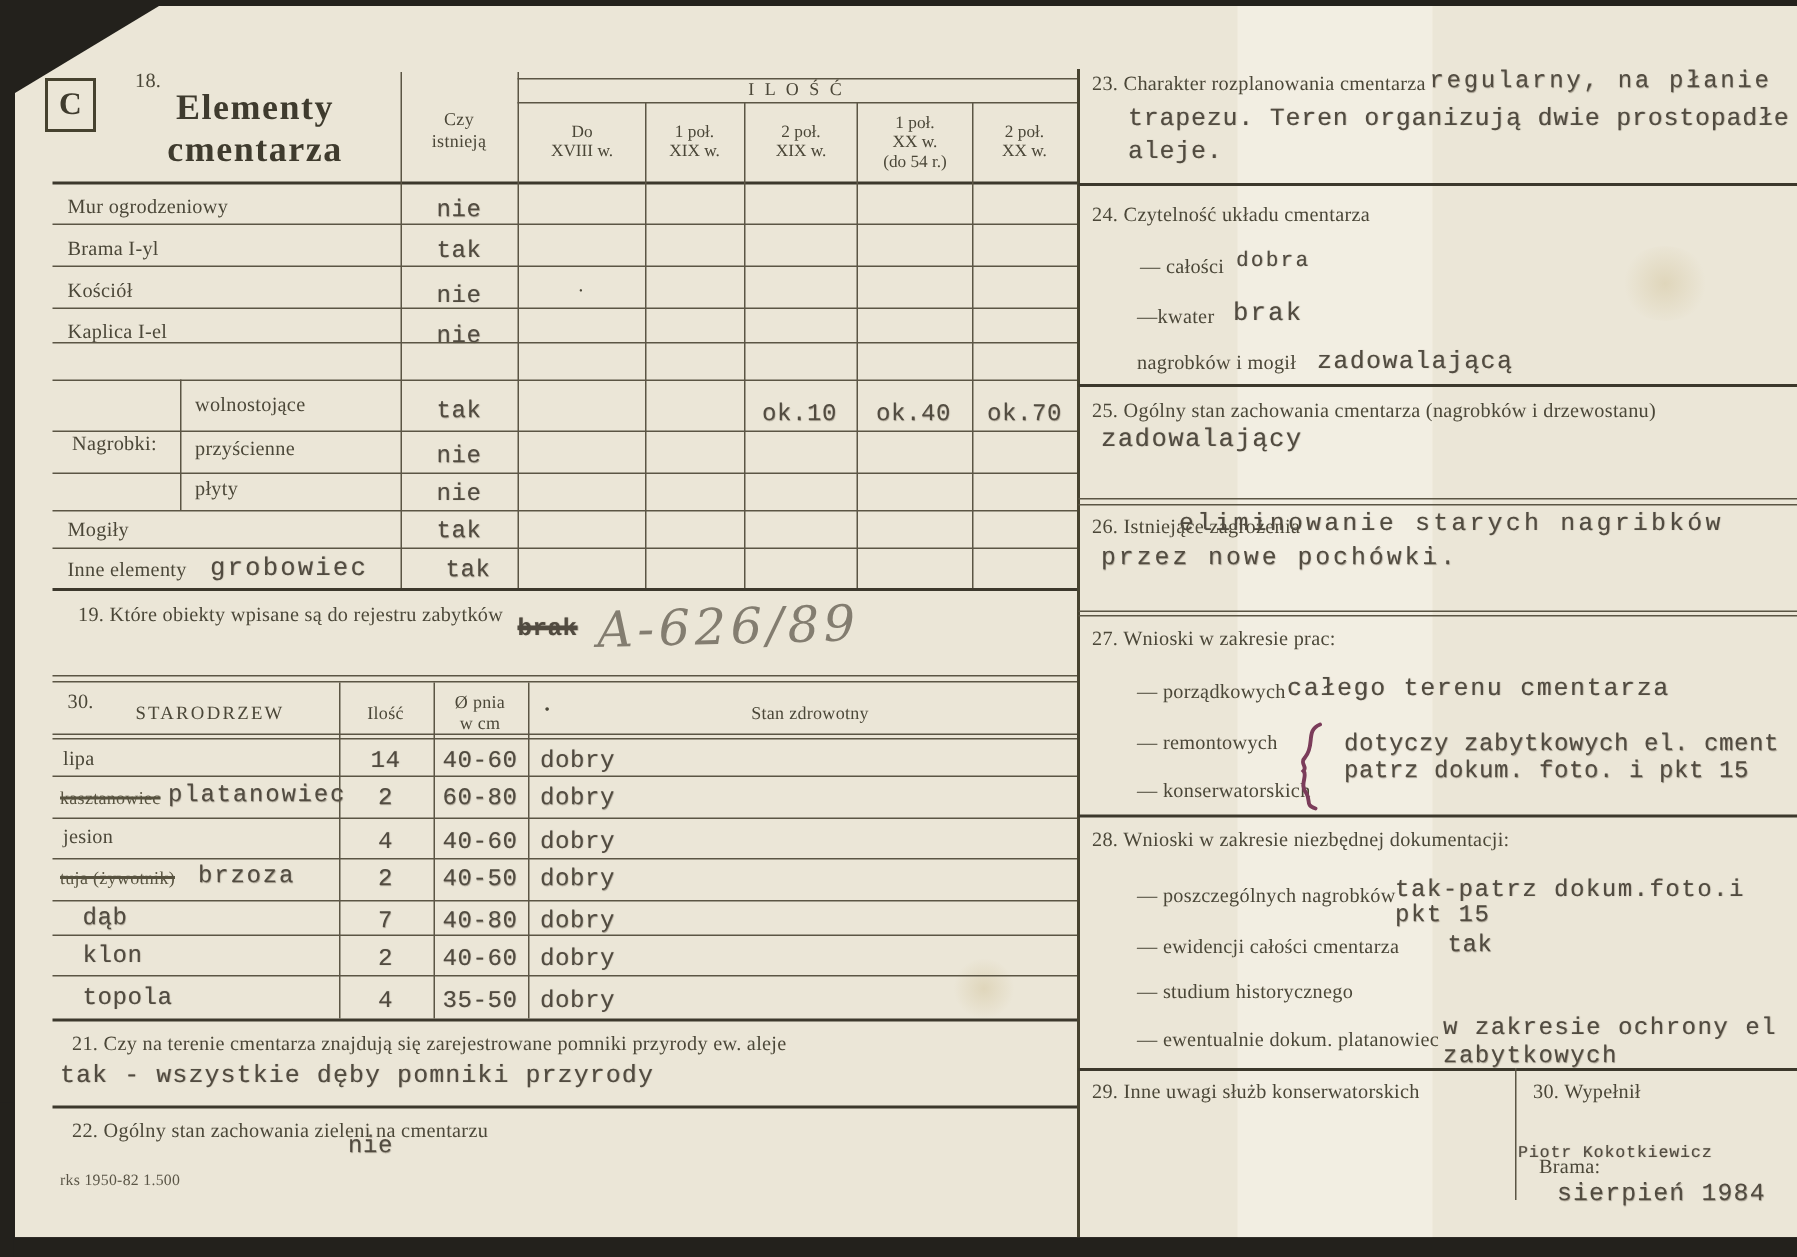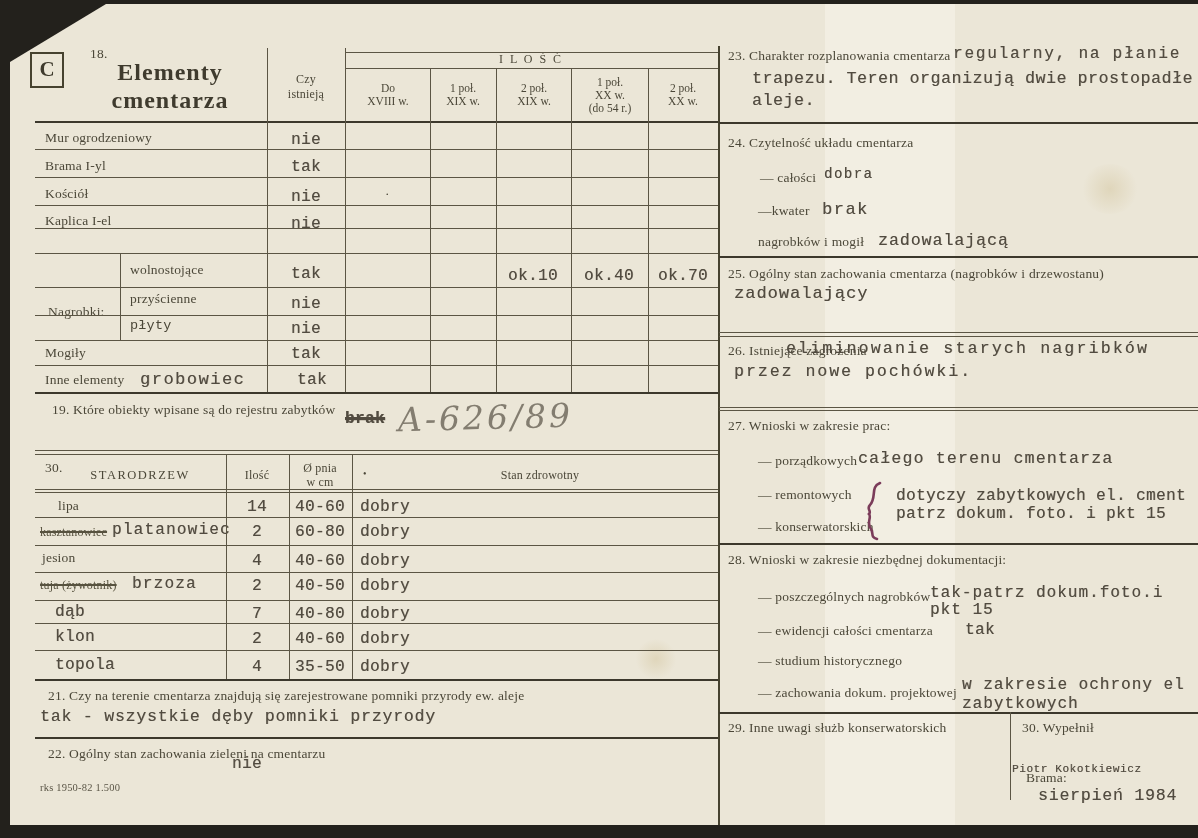--- a/index.html
+++ b/index.html
@@ -58,24 +58,24 @@
   <div class="period" style="left:610px;top:76px;">1 poł.
 XX w.
 (do 54 r.)</div>
   <div class="period" style="left:683px;top:82px;">2 poł.
 XX w.</div>
 
   <div class="lbl" style="left:45px;top:130px;">Mur ogrodzeniowy</div>
   <div class="lbl" style="left:45px;top:158px;">Brama I-yl</div>
   <div class="lbl" style="left:45px;top:186px;">Kościół</div>
   <div class="lbl" style="left:45px;top:213px;">Kaplica I-el</div>
-  <div class="lbl" style="left:48px;top:304px;text-align:center;">Nagrobki:</div>
+  <div class="lbl" style="left:48px;top:288px;text-align:center;">Nagrobki:</div>
   <div class="lbl" style="left:130px;top:262px;">wolnostojące</div>
   <div class="lbl" style="left:130px;top:291px;">przyścienne</div>
-  <div class="lbl" style="left:130px;top:318px;font-family:Liberation Mono, monospace;">płyty</div>
+  <div class="lbl" style="left:130px;top:318px;">płyty</div>
   <div class="lbl" style="left:45px;top:345px;">Mogiły</div>
   <div class="lbl" style="left:45px;top:372px;">Inne elementy</div>
   <div class="typed" style="left:140px;top:370px;font-size:17px;letter-spacing:1.5px;">grobowiec</div>
 
   <div class="typed ctr" style="left:306px;top:131px;">nie</div>
   <div class="typed ctr" style="left:306px;top:158px;">tak</div>
   <div class="typed ctr" style="left:306px;top:188px;">nie</div>
   <div class="typed ctr" style="left:306px;top:215px;">nie</div>
   <div class="lbl" style="left:385px;top:186px;">·</div>
   <div class="typed ctr" style="left:306px;top:265px;">tak</div>
@@ -92,21 +92,21 @@
   <div class="hand" style="left:398px;top:398px;">A-626/89</div>
 
   <div class="lbl" style="left:45px;top:460px;">30.</div>
   <div class="lbl ctr" style="left:140px;top:468px;font-size:12.5px;letter-spacing:1.5px;">STARODRZEW</div>
   <div class="lbl ctr small" style="left:257px;top:468px;">Ilość</div>
   <div class="lbl ctr small" style="left:320px;top:461px;text-align:center;line-height:14px;">Ø pnia
 w cm</div>
   <div class="lbl" style="left:363px;top:468px;font-size:10px;">•</div>
   <div class="lbl ctr small" style="left:540px;top:468px;">Stan zdrowotny</div>
 
-  <div class="lbl" style="left:58px;top:498px;">lipa</div>
+  <div class="lbl" style="left:42px;top:498px;">lipa</div>
   <div class="typed ctr" style="left:257px;top:498px;">14</div>
   <div class="typed ctr" style="left:320px;top:498px;">40-60</div>
   <div class="typed" style="left:360px;top:498px;">dobry</div>
 
   <div class="lbl struckp small" style="left:40px;top:525px;">kasztanowiec</div>
   <div class="typed" style="left:112px;top:521px;letter-spacing:1.2px;">platanowiec</div>
   <div class="typed ctr" style="left:257px;top:523px;">2</div>
   <div class="typed ctr" style="left:320px;top:523px;">60-80</div>
   <div class="typed" style="left:360px;top:523px;">dobry</div>
 
@@ -173,21 +173,21 @@
   <div class="typed" style="left:896px;top:487px;line-height:18px;">dotyczy zabytkowych el. cment
 patrz dokum. foto. i pkt 15</div>
 
   <div class="lbl" style="left:728px;top:552px;">28.  Wnioski w zakresie niezbędnej dokumentacji:</div>
   <div class="lbl" style="left:758px;top:589px;">— poszczególnych nagrobków</div>
   <div class="typed" style="left:930px;top:585px;line-height:17px;letter-spacing:1px;">tak-patrz dokum.foto.i
 pkt 15</div>
   <div class="lbl" style="left:758px;top:623px;">— ewidencji całości cmentarza</div>
   <div class="typed" style="left:965px;top:621px;">tak</div>
   <div class="lbl" style="left:758px;top:653px;">— studium historycznego</div>
-  <div class="lbl" style="left:758px;top:685px;">— zachowania dokum. projektowej</div>
+  <div class="lbl" style="left:758px;top:685px;">— ewentualnie dokum. platanowiec</div>
   <div class="typed" style="left:962px;top:676px;line-height:19px;letter-spacing:1px;">w zakresie ochrony el
 zabytkowych</div>
 
   <div class="lbl" style="left:728px;top:720px;">29.  Inne uwagi służb konserwatorskich</div>
   <div class="lbl" style="left:1022px;top:720px;">30.  Wypełnił</div>
   <div class="typed" style="left:1012px;top:742px;font-size:11px;letter-spacing:.6px;margin-top:21px;">Piotr Kokotkiewicz</div>
   <div class="lbl" style="left:1026px;top:770px;">Brama:</div>
   <div class="typed" style="left:1038px;top:786px;font-size:16.5px;letter-spacing:.8px;">sierpień 1984</div>
 
   <div class="hl" style="left:345px;top:52px;width:373px;"></div>

